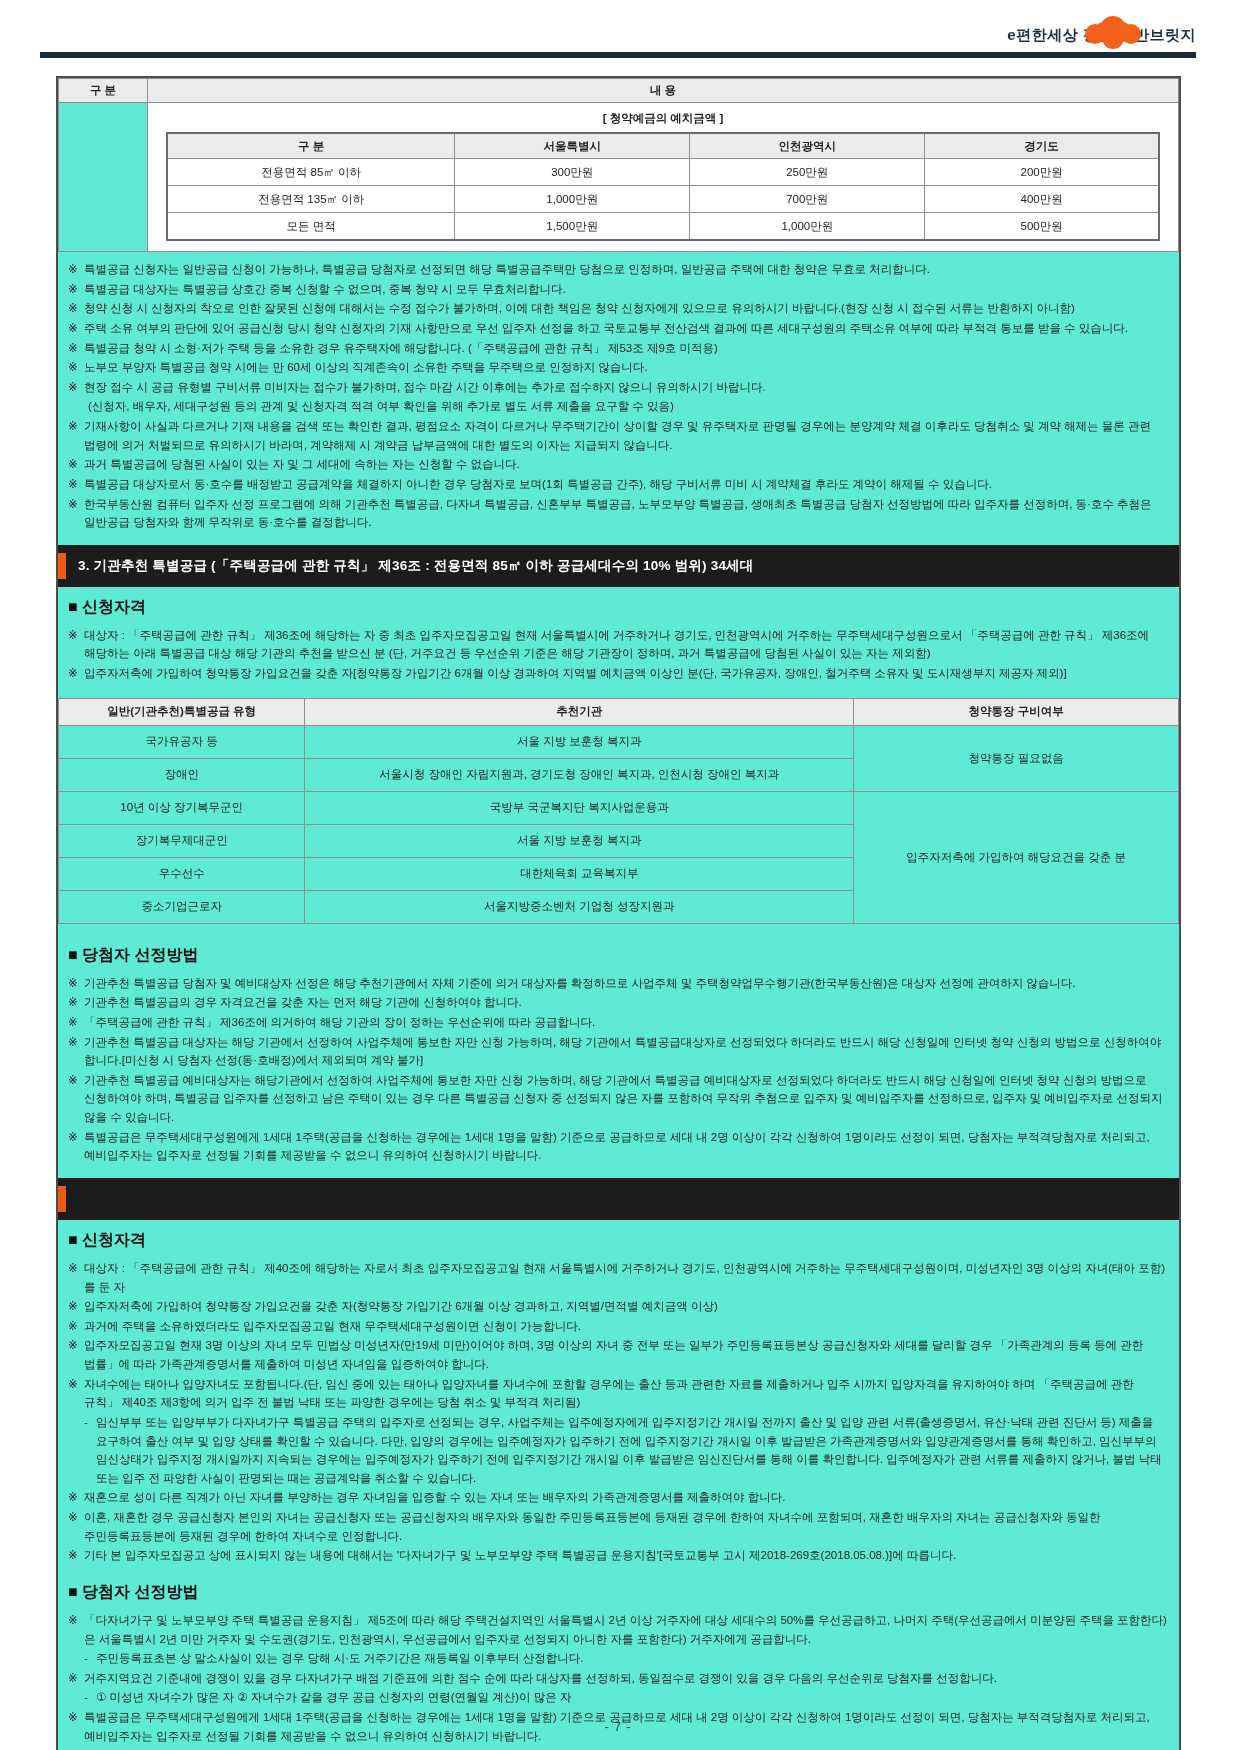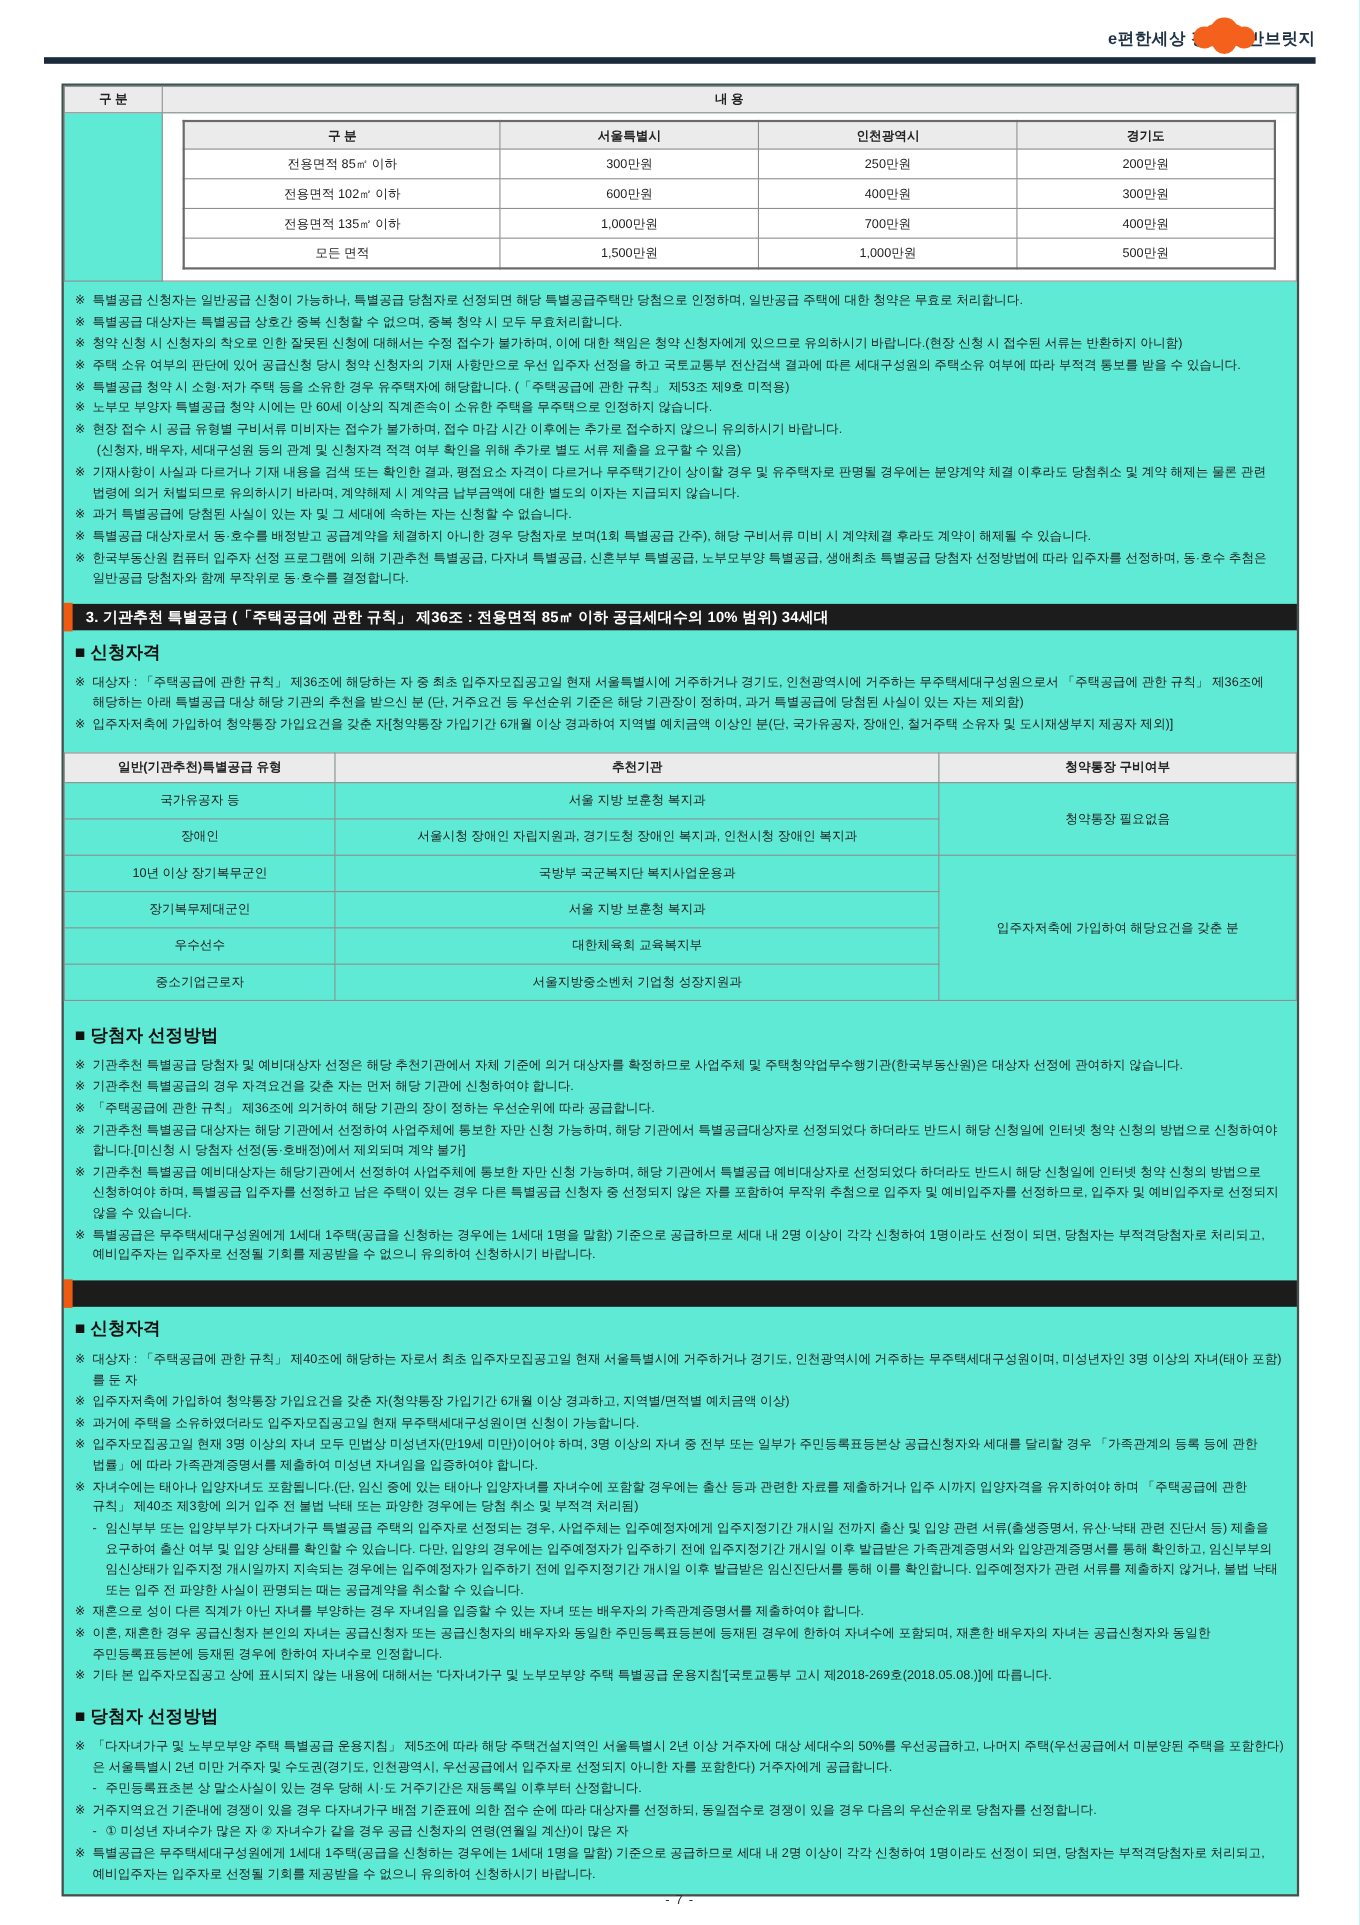--- a/index.html
+++ b/index.html
@@ -32,21 +32,21 @@
   .deposit-inner td{height:20px;}
   
   .notes{padding:7px 10px 8px 10px;}
   .note{display:flex;font-size:11.5px;line-height:1.62;margin:1px 0;text-align:left;}
   .note .nm{flex:0 0 16px;}
   .note .nt{flex:1;word-break:keep-all;}
   .note.dash{padding-left:16px;}
   .note.dash .nm{flex:0 0 12px;}
   .note.cont{padding-left:4px;}
   
-  .section-bar{display:flex;height:24px;background:#1c1c1c;align-items:center;margin:4px 0 2px 0;}
+  .section-bar{display:flex;height:42px;background:#1c1c1c;align-items:center;margin:4px 0 2px 0;}
   .bar-accent{flex:0 0 8px;height:26px;background:#ee5a12;}
   .bar-title{color:#ffffff;font-weight:bold;font-size:13.5px;padding-left:12px;letter-spacing:0.2px;}
   .sub-heading{font-size:16px;font-weight:bold;color:#111;padding:8px 10px 0 10px;}
   
   .agency-table{margin:6px 0 13px 0;border-top:1px solid #6a6a6a;padding-left:23px;}
   .agency-table th{height:20px;}
   .agency-table td{height:26px;}
   
   .page-footer{position:absolute;left:0;bottom:16px;width:100%;text-align:center;font-size:12px;color:#333;letter-spacing:1px;}
 </style>
@@ -74,20 +74,21 @@
 
     <table class="deposit-outer">
       <tbody>
         <tr>
           <th class="w-gubun">구 분</th>
           <th>내 용</th>
         </tr>
         <tr>
           <td></td>
           <td class="deposit-content-cell">
+            <div class="deposit-caption">[ 청약예금의 예치금액 ]</div>
             <table class="deposit-inner">
               <colgroup>
                   <col style="width:29%">
                   <col style="width:23.7%">
                   <col style="width:23.7%">
                   <col style="width:23.6%">
                 </colgroup>
               <tbody>
                 <tr>
                   <th>구   분</th>
@@ -95,26 +96,20 @@
                   <th>인천광역시</th>
                   <th>경기도</th>
                 </tr>
                 <tr>
                   <td>전용면적 85㎡ 이하</td>
                   <td>300만원</td>
                   <td>250만원</td>
                   <td>200만원</td>
                 </tr>
                 <tr>
-                  <td>전용면적 102㎡ 이하</td>
-                  <td>600만원</td>
-                  <td>400만원</td>
-                  <td>300만원</td>
-                </tr>
-                <tr>
                   <td>전용면적 135㎡ 이하</td>
                   <td>1,000만원</td>
                   <td>700만원</td>
                   <td>400만원</td>
                 </tr>
                 <tr>
                   <td>모든 면적</td>
                   <td>1,500만원</td>
                   <td>1,000만원</td>
                   <td>500만원</td>

